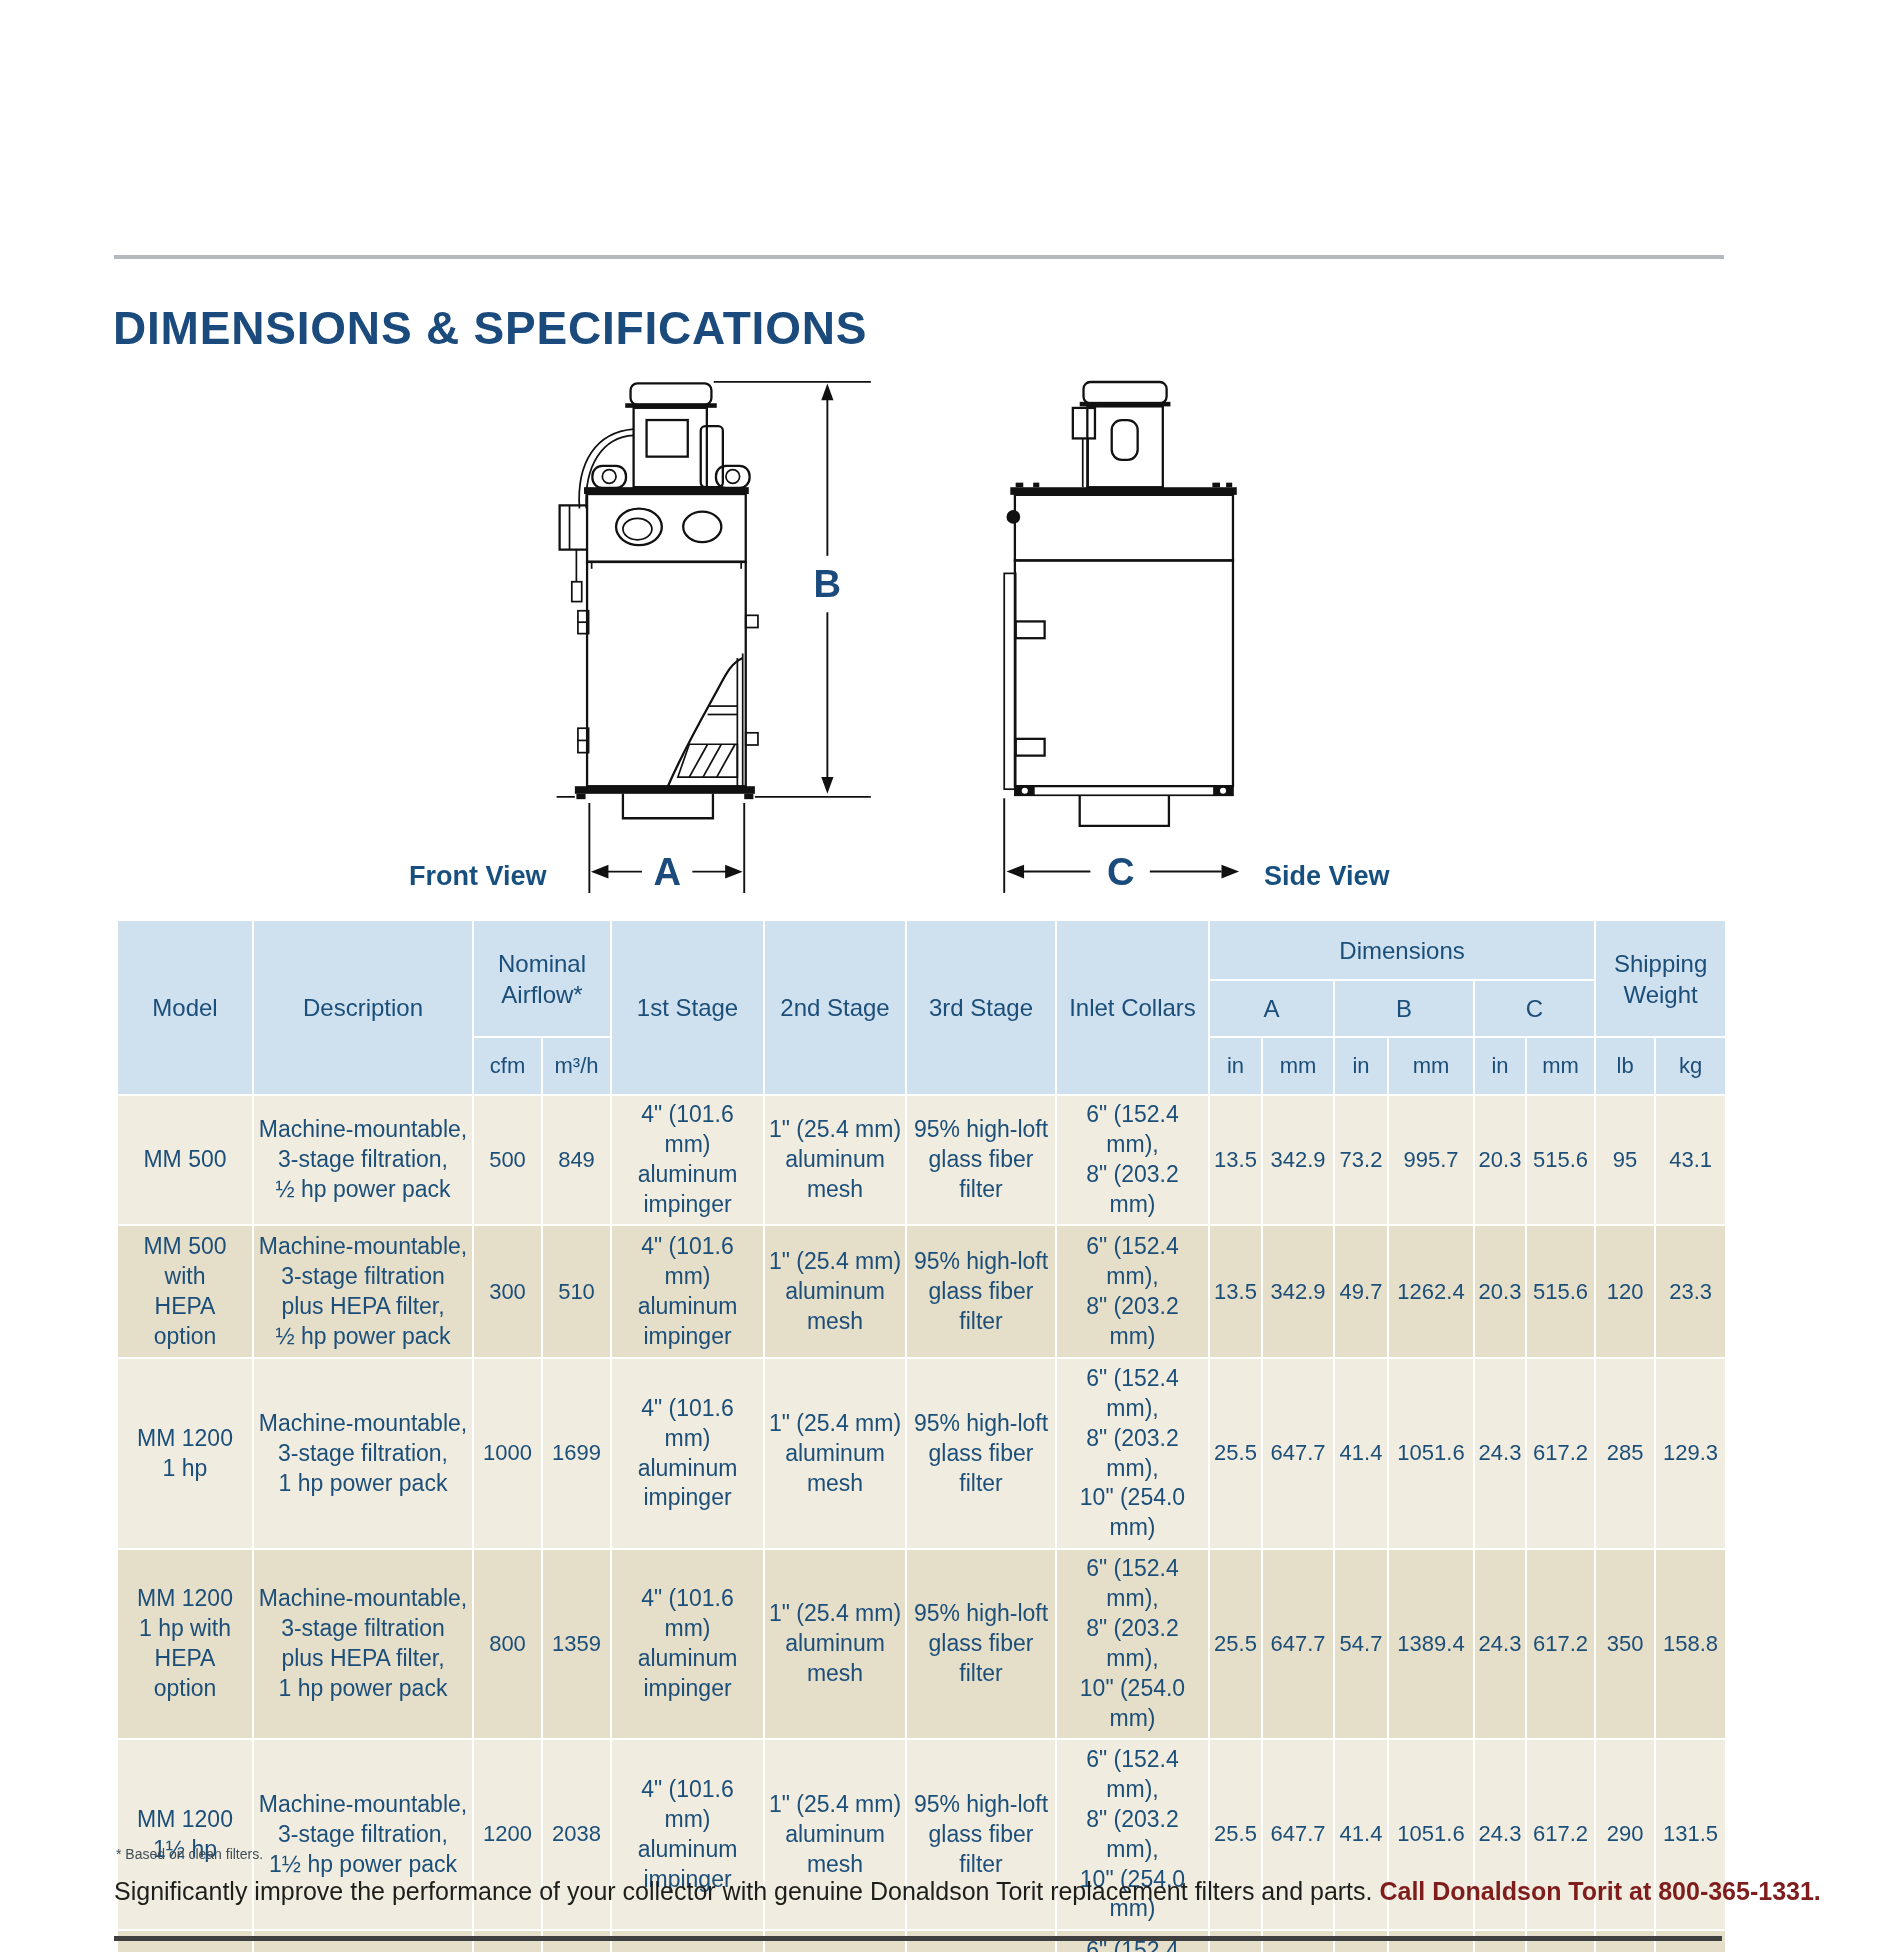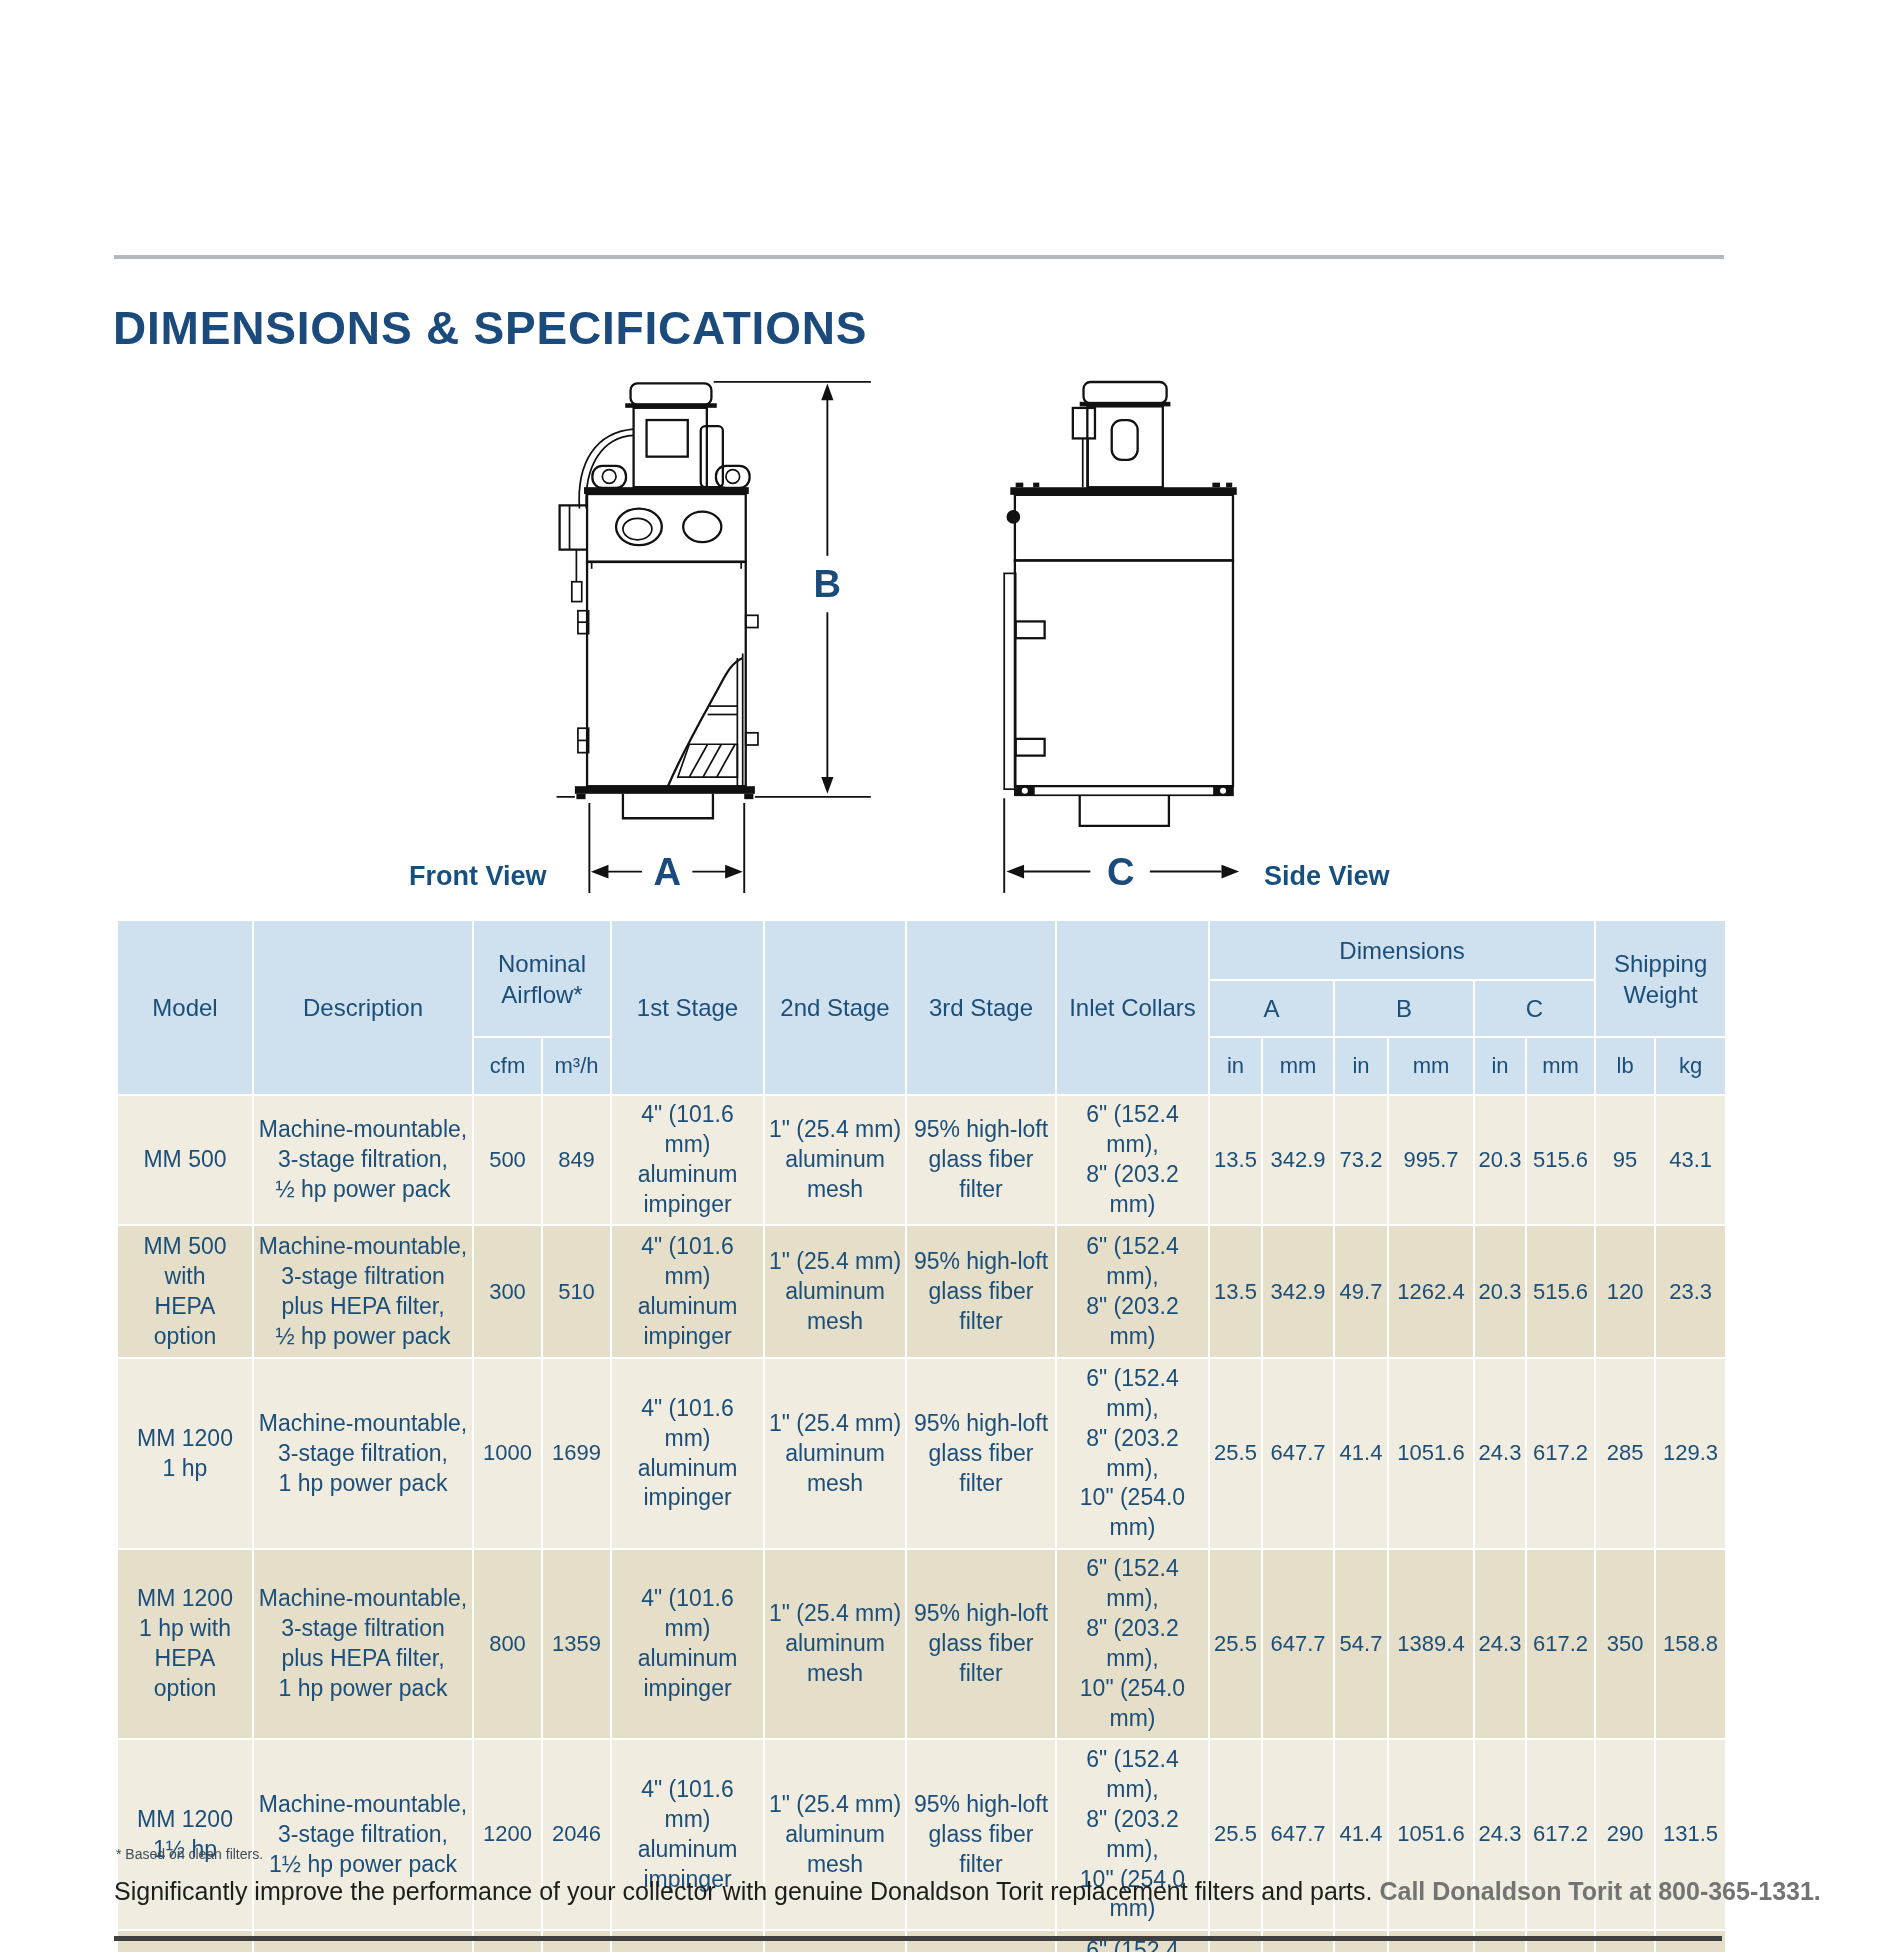--- a/index.html
+++ b/index.html
@@ -42,21 +42,21 @@
   table.spec thead tr:nth-child(3) th{height:46px;font-size:22px;}
   table.spec tbody td{font-size:23px;}
   table.spec tbody td.num{font-size:22px;}
   table.spec tbody tr.row-light td{background:#f0ecdf;}
   table.spec tbody tr.row-dark td{background:#e5dec9;}
   table.spec tbody tr.h3{height:104px;}
   table.spec tbody tr.h4{height:133px;}
   
   #footnote{left:116px;top:1846px;font-size:14px;color:#3f4c57;}
   #closing{left:114px;top:1877px;font-size:25px;color:#1d1d1b;white-space:nowrap;}
-  #closing .cta{color:#737373;font-weight:bold;}
+  #closing .cta{color:#7f1d1d;font-weight:bold;}
   #bottom-rule{left:114px;top:1936px;width:1608px;height:5.3px;background:#3f3f3f;}
 </style>
 </head>
 <body>
 
 <div id="page">
 
   <div class="abs" id="eyebrow-rule"></div>
   <div class="abs" id="page-title">DIMENSIONS &amp; SPECIFICATIONS</div>
 
@@ -355,21 +355,21 @@
             <td class="num">350</td>
             <td class="num">158.8</td>
           </tr>
           <tr class="row-light h3">
             <td>MM 1200
 1½ hp</td>
             <td>Machine-mountable,
 3-stage filtration,
 1½ hp power pack</td>
             <td class="num">1200</td>
-            <td class="num">2046</td>
+            <td class="num">2038</td>
             <td>4" (101.6 mm)
 aluminum
 impinger</td>
             <td>1" (25.4 mm)
 aluminum
 mesh</td>
             <td>95% high-loft
 glass fiber
 filter</td>
             <td>6" (152.4 mm),

